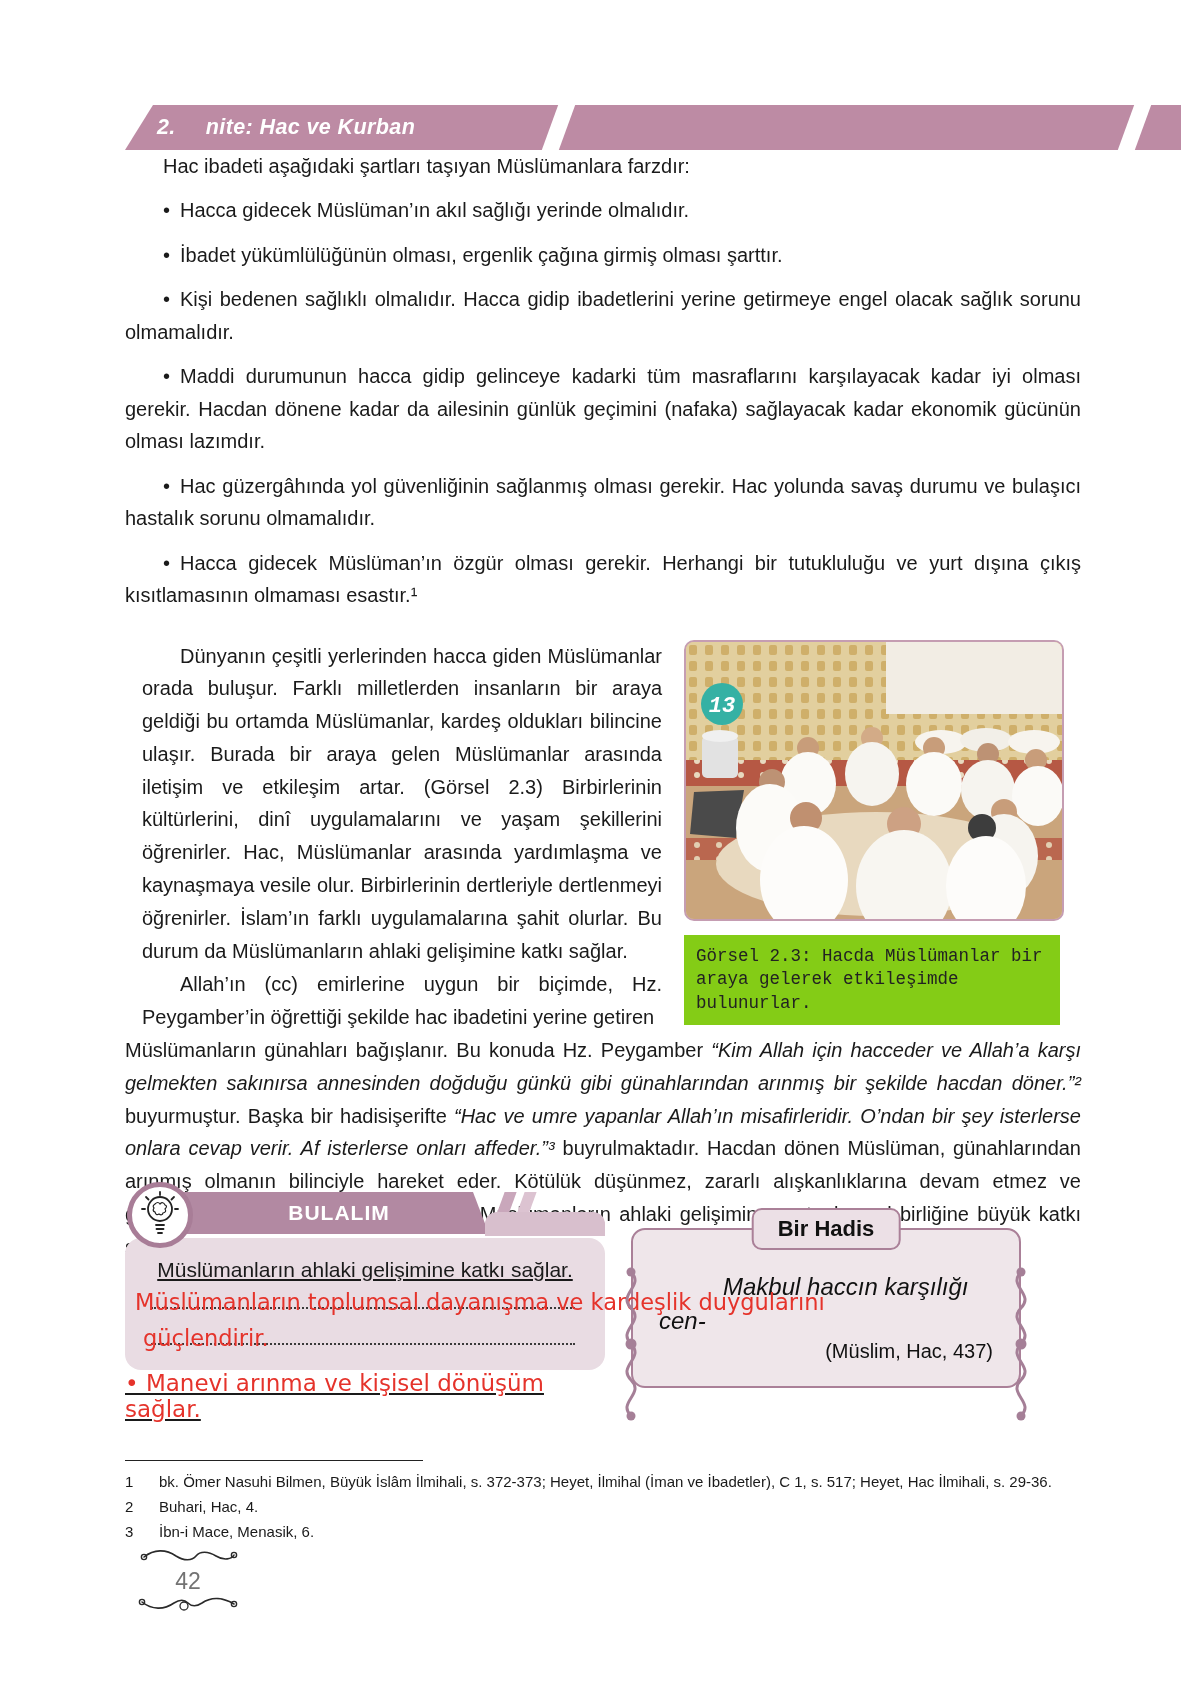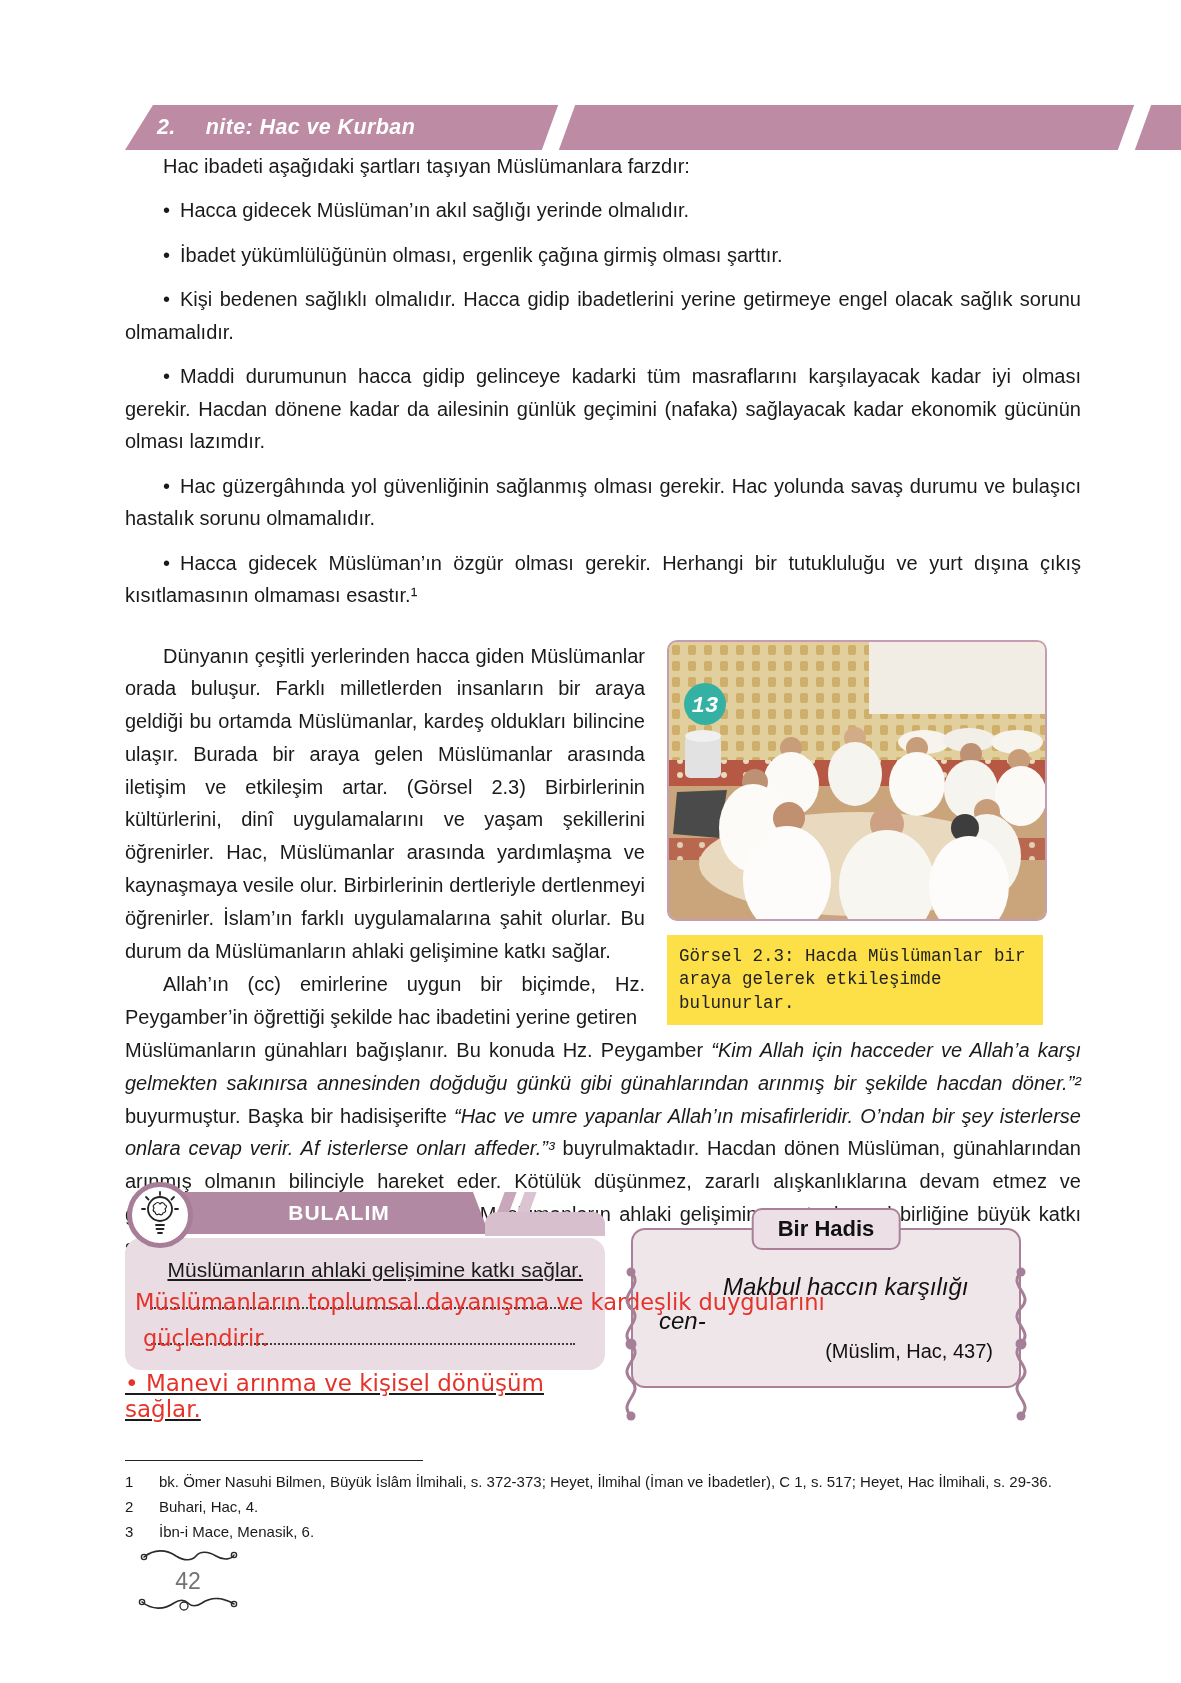--- a/index.html
+++ b/index.html
@@ -19,27 +19,27 @@
   .banner .slash.s2{right:38px;}
   .banner-text{color:#ffffff;font-weight:bold;font-style:italic;font-size:21.5px;letter-spacing:.4px;margin-left:32px;white-space:nowrap;}
   .banner-text .num{margin-right:30px;}
   
   .content{position:absolute;left:125px;top:150px;width:956px;}
   .lead{font-size:20px;line-height:32px;text-indent:38px;margin:10px 0 0;}
   p.bullet{font-size:20px;line-height:32.5px;text-indent:38px;text-align:justify;margin:12px 0 0;}
   p.bullet .bmark{margin-right:10px;}
   
   .twocol{display:flex;margin-top:28px;}
-  .colL{width:520px;}
+  .colL{width:520px;margin-left:17px;}
   .colL p{font-size:20px;line-height:32.8px;text-align:justify;margin:0;}
   .colL p.indent{text-indent:38px;}
   .colL p + p{margin-top:1px;}
   .colR{width:380px;margin-left:22px;font-family:Liberation Mono, monospace;}
   .photo-frame{border:2px solid #c59db2;border-radius:10px;overflow:hidden;width:376px;height:277px;background:#e2cf9e;}
-  .caption-box{margin-top:14px;background:#fde047;padding:10px 12px;font-size:17.5px;line-height:23.5px;color:#222;width:352px;}
+  .caption-box{margin-top:14px;background:#84cc16;padding:10px 12px;font-size:17.5px;line-height:23.5px;color:#222;width:352px;}
   .fullwidth{font-size:20px;line-height:32.8px;text-align:justify;margin-top:2px;}
   .fullwidth .quote{font-style:italic;}
   
   .bottom{position:absolute;left:125px;top:1182px;width:956px;display:flex;}
   
   .bulalim{width:480px;position:relative;text-decoration:underline;}
   .bulalim-header{position:relative;height:66px;z-index:3;}
   .bulb-circle{
     position:absolute;left:2px;top:0;width:66px;height:66px;border-radius:50%;
     background:#ffffff;border:5px solid #a87d97;box-sizing:border-box;z-index:4;
@@ -53,21 +53,21 @@
   }
   .bulalim-stripe{position:absolute;top:10px;height:42px;width:12px;transform:skewX(-20deg);}
   .bulalim-stripe.t1{left:372px;background:#c9a7bb;}
   .bulalim-stripe.t2{left:392px;background:#dcc3d1;}
   .bar-tail{position:absolute;left:360px;right:0;top:30px;height:24px;background:#d8bfcd;border-radius:12px 12px 0 0;z-index:1;}
   .bulalim-box{
     position:relative;margin-top:-10px;background:#e9dce3;border-radius:16px;
     padding:20px 22px 16px;z-index:2;overflow:visible;min-height:130px;box-sizing:border-box;
   }
   .bq{font-size:21px;text-align:center;margin:4px 0 0;}
-  .ba{font-size:21px;text-align:right;margin:12px 0 0;}
+  .ba{font-size:21px;text-align:center;margin:12px 0 0;}
   .ans-line{position:relative;height:36px;}
   .ans-line .dots{position:absolute;left:4px;right:8px;bottom:9px;border-bottom:2.5px dotted #3a3a3a;}
   .red-script{color:#e5332b;font-family:"DejaVu Sans", sans-serif;}
   .ans-line .txt1{position:absolute;left:-12px;bottom:3px;font-size:22.5px;white-space:nowrap;z-index:2;}
   .ans-line .txt2{position:absolute;left:-4px;bottom:3px;font-size:22.5px;white-space:nowrap;z-index:2;}
   .red-bullet{font-size:23px;margin:12px 0 0 0;}
   
   .hadis-wrap{width:390px;margin-left:26px;margin-top:46px;position:relative;}
   .hadis-orn{position:absolute;top:36px;width:40px;height:160px;z-index:3;}
   .hadis-orn.left{left:-20px;}

